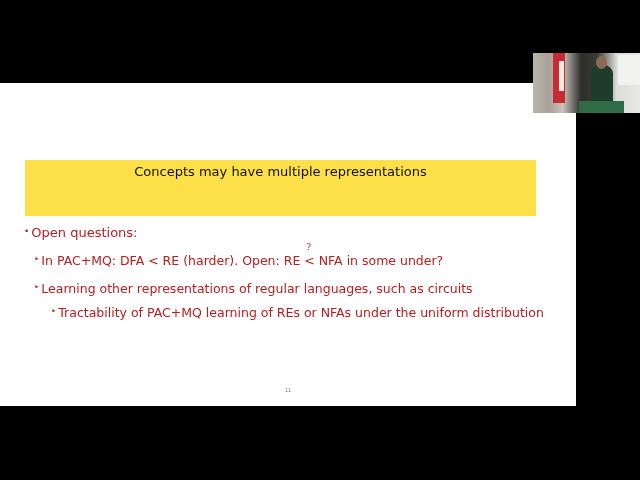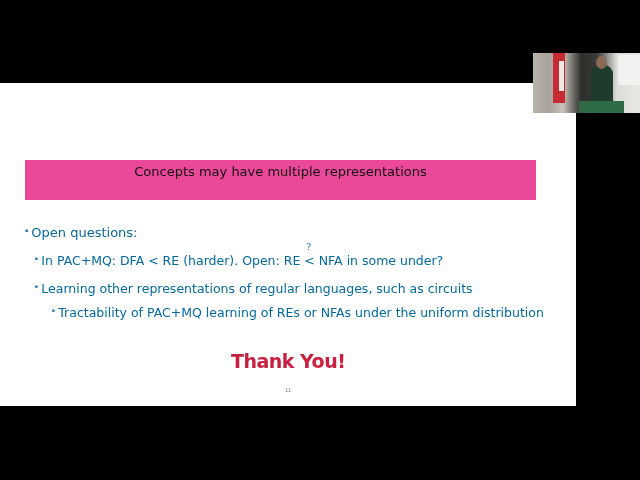--- a/index.html
+++ b/index.html
@@ -1,25 +1,25 @@
 <!DOCTYPE html>
 <html><head>
 <meta charset="utf-8">
 <style>
   html, body { margin:0; padding:0; }
   body { width:640px; height:480px; background:#000; position:relative; overflow:hidden;
          font-family:"Liberation Sans", sans-serif; }
   .slide { position:absolute; left:0; top:83px; width:576px; height:323px; background:#fff; }
   .title { position:absolute; left:23px; top:32px; font-size:23px; color:#8a1c2b;
            font-family:"DejaVu Sans", sans-serif; font-weight:normal; letter-spacing:-0.2px; }
-  .highlight { position:absolute; left:25px; top:77px; width:511px; height:40px; background:#ec4899;
+  .highlight { position:absolute; left:25px; top:77px; width:511px; height:56px; background:#fde047;
                text-align:center; color:#111; }
   .hl-line1 { font-size:13px; margin-top:4px; font-family:"DejaVu Sans", sans-serif; }
   .hl-line2 { font-size:12.5px; font-weight:bold; margin-top:6px; font-family:"DejaVu Sans", sans-serif; }
-  .bullets { position:absolute; left:24px; top:142px; color:#0369a1; font-family:"DejaVu Sans", sans-serif; }
+  .bullets { position:absolute; left:24px; top:142px; color:#b91c1c; font-family:"DejaVu Sans", sans-serif; }
   .b1 { font-size:13px; }
   .b2 { font-size:12.5px; position:absolute; left:10px; white-space:nowrap; }
   .marker { font-size:9px; vertical-align:3px; margin-right:2px; }
   .lt-q { position:relative; display:inline-block; }
   .lt-q .q { position:absolute; top:-11px; left:2px; font-size:9px; font-family:"DejaVu Serif", serif; }
   .thanks { position:absolute; left:231px; top:267px; font-size:19px; font-weight:bold; color:#c8203f;
             font-family:"DejaVu Sans", sans-serif; letter-spacing:-0.5px; }
   .pagenum { position:absolute; left:285px; top:304px; font-size:6px; color:#888; }
   .webcam { position:absolute; left:533px; top:53px; width:107px; height:60px;
             background:linear-gradient(90deg,#b9b4aa 0%,#a7a199 15%,#c8c3bb 28%,#2d2e2c 45%,#3a3a36 60%,#dcdcd8 78%,#e8e8e4 100%); overflow:hidden; }
@@ -44,21 +44,20 @@
     <div class="b2" style="top:28px;">
       <span class="marker">‣</span><span>In PAC+MQ: DFA &lt; RE (harder). Open: RE </span><span class="lt-q"><span class="q">?</span><span>&lt;</span></span><span> NFA in some under?</span>
     </div>
     <div class="b2" style="top:56px;">
       <span class="marker">‣</span><span>Learning other representations of regular languages, such as circuits</span>
     </div>
     <div class="b2" style="top:80px;margin-left:17px;">
       <span class="marker">‣</span><span>Tractability of PAC+MQ learning of REs or NFAs under the uniform distribution</span>
     </div>
   </div>
-  <div class="thanks">Thank You!</div>
   <div class="pagenum">11</div>
 </div>
 
 <div class="webcam">
   <div class="flag"></div>
   <div class="flag2"></div>
   <div class="screen"></div>
   <div class="person"></div>
   <div class="head"></div>
   <div class="podium"></div>

